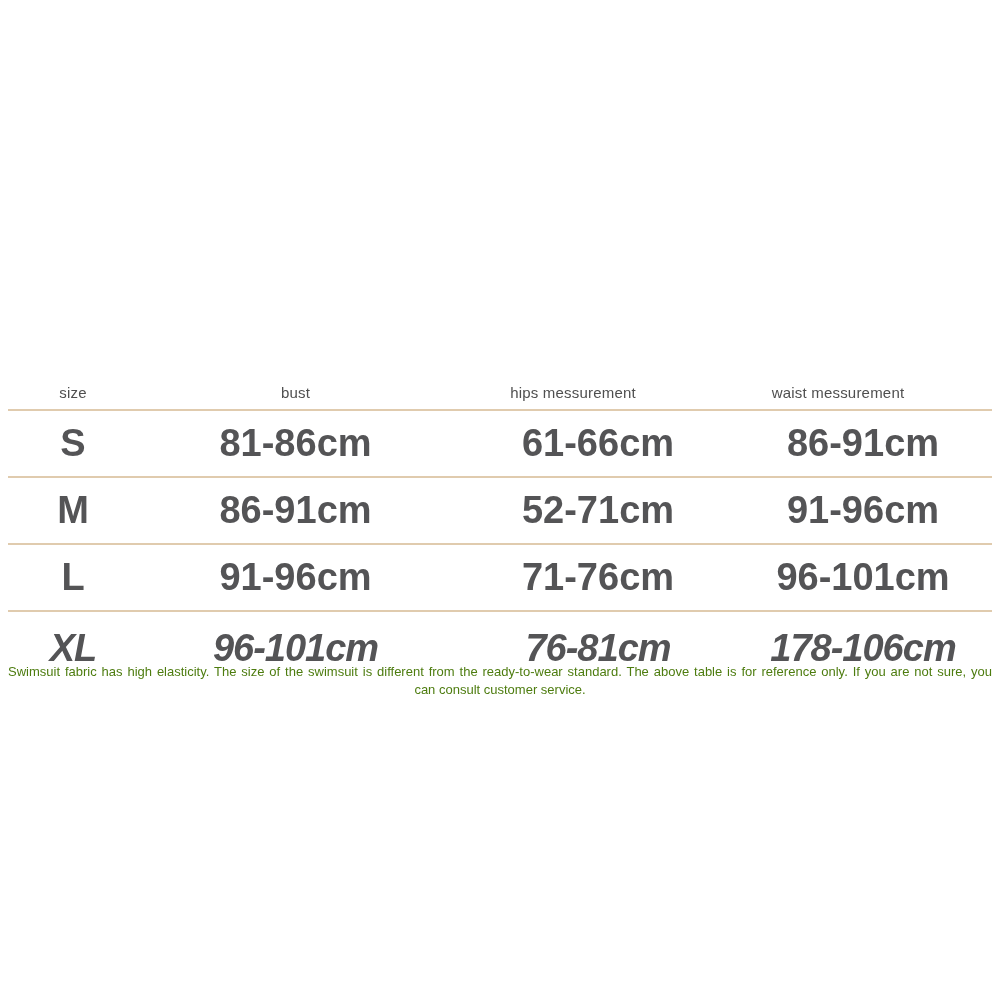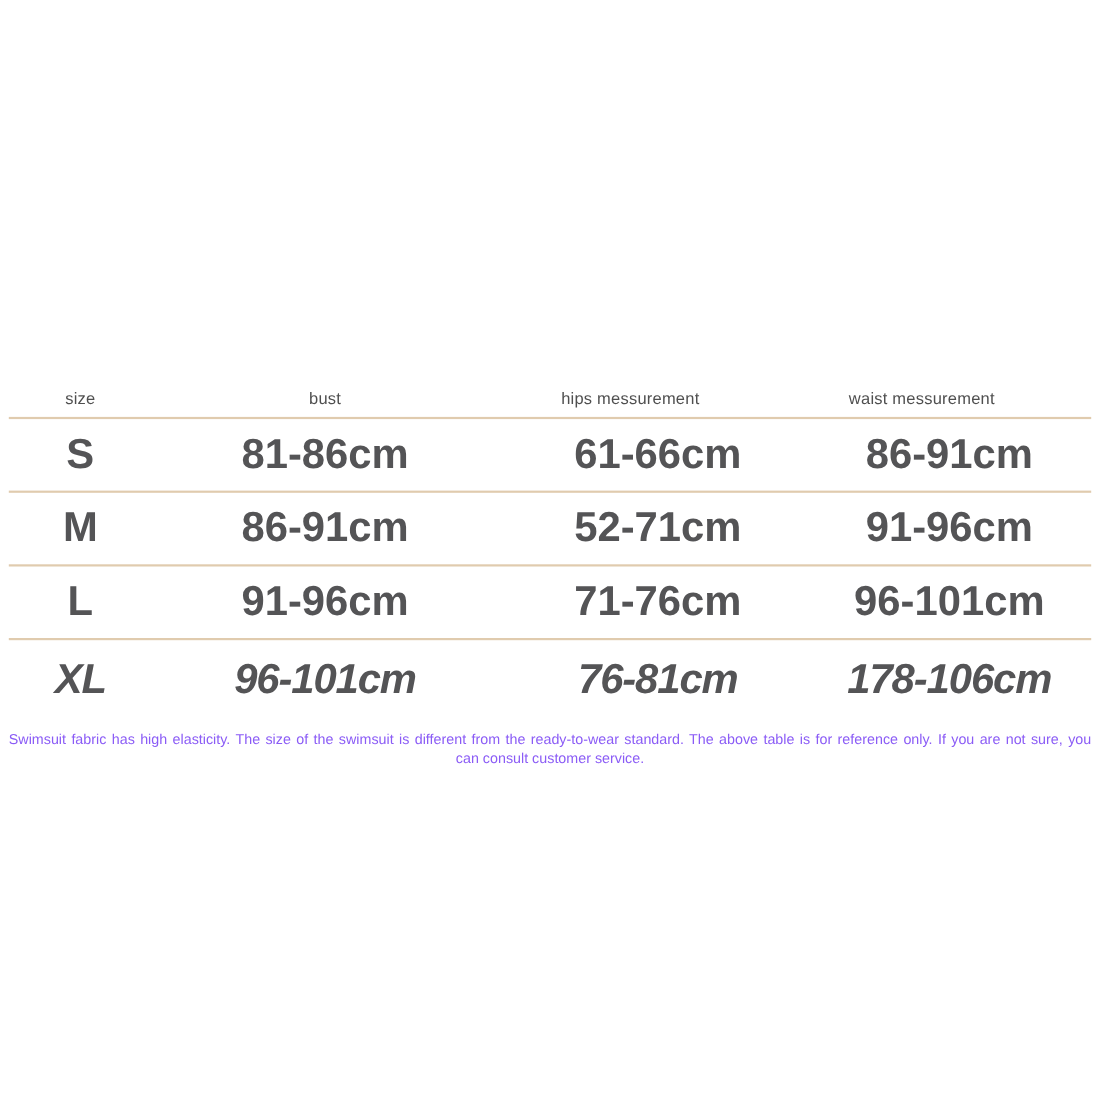--- a/index.html
+++ b/index.html
@@ -11,21 +11,21 @@
   .page {
     position: relative;
     width: 1000px;
     height: 1000px;
     background: #ffffff;
     overflow: hidden;
   }
   .size-table {
     position: absolute;
     left: 8px;
-    top: 346px;
+    top: 376px;
     width: 984px;
   }
   .row {
     display: flex;
     align-items: center;
   }
   .header-row {
     height: 33px;
     border-bottom: 2px solid #e0cbae;
   }
@@ -60,21 +60,21 @@
     letter-spacing: -1px;
     font-style: italic;
   }
   .disclaimer {
     position: absolute;
     left: 8px;
     top: 663px;
     width: 984px;
     font-size: 13px;
     line-height: 17.5px;
-    color: #8b5cf6;
+    color: #4d7c0f;
     font-weight: 400;
   }
   .disclaimer .line1 {
     text-align: justify;
     text-align-last: justify;
     white-space: normal;
   }
   .disclaimer .line2 {
     text-align: center;
   }

